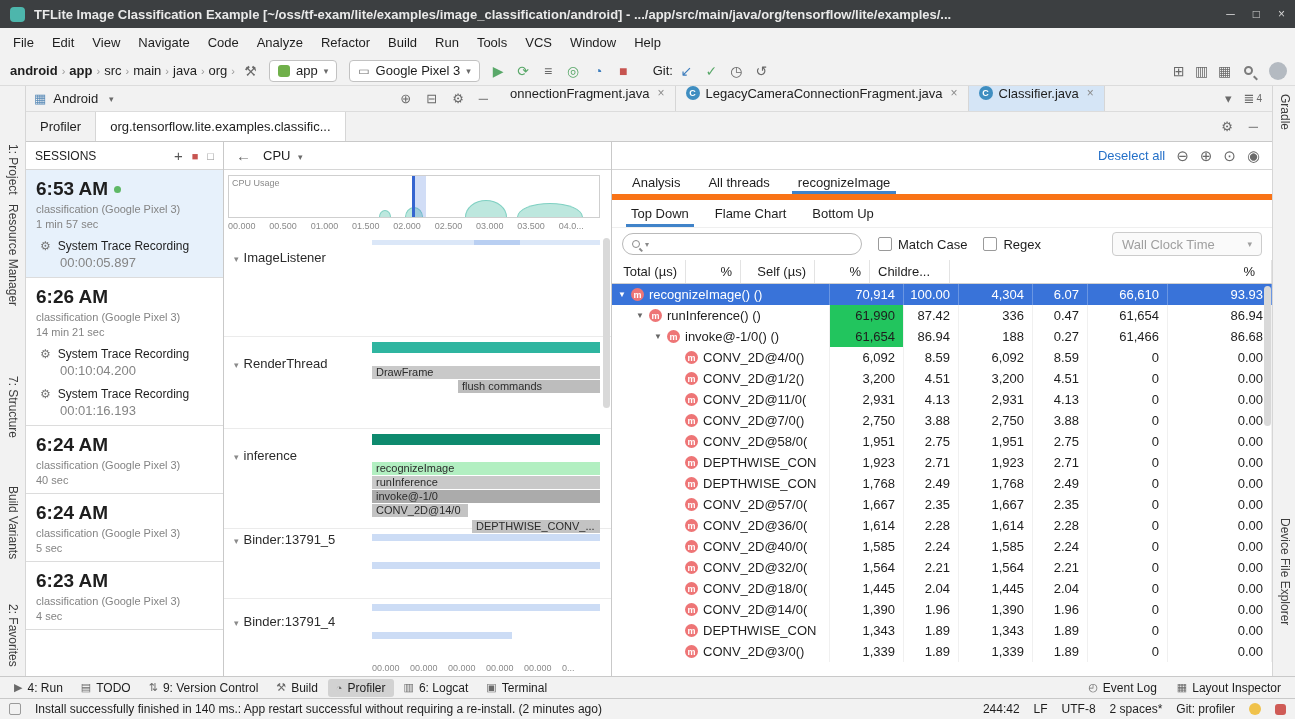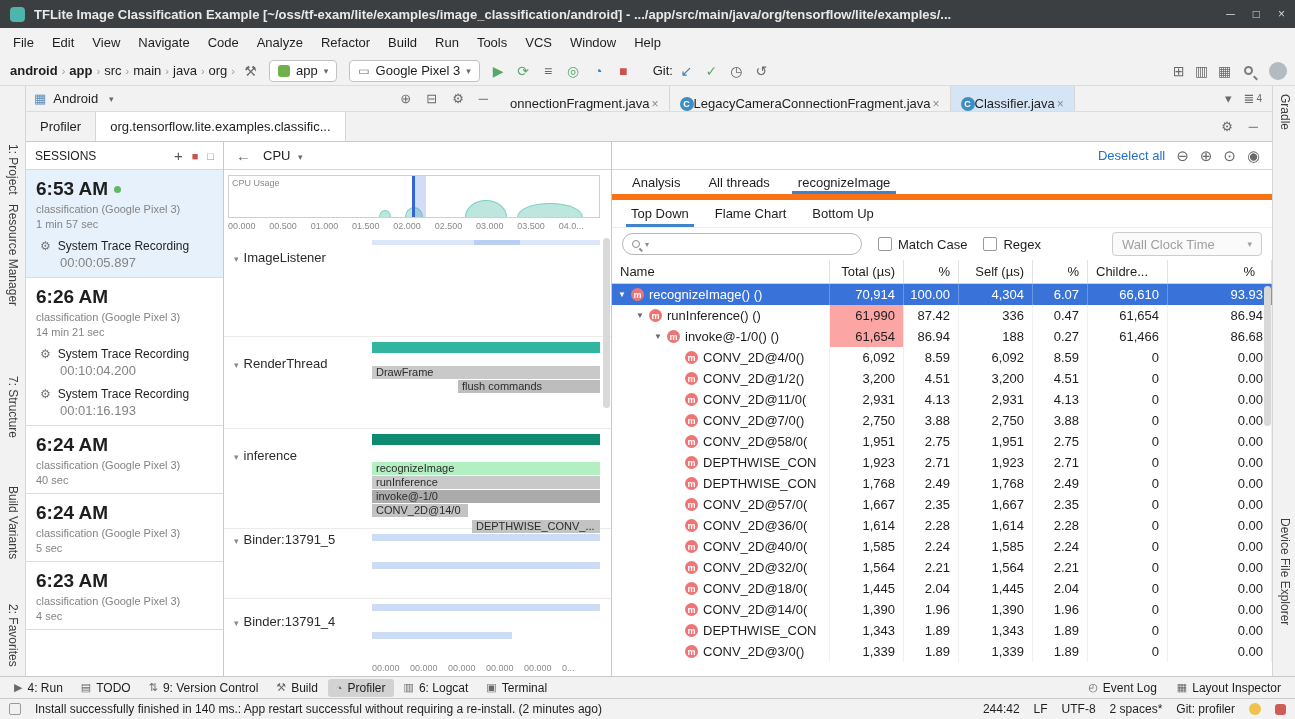--- a/index.html
+++ b/index.html
@@ -40,21 +40,21 @@
   .mag::after{content:"";position:absolute;width:5px;height:2px;background:#7c7c7c;transform:rotate(45deg);left:7px;top:9px}
 
   
   .tabrow{position:absolute;top:86px;left:26px;width:1246px;height:26px;background:#f2f2f2;
           border-bottom:1px solid #dcdcdc;display:flex;align-items:stretch}
   .proj-header{width:474px;flex:none;display:flex;align-items:center;gap:7px;padding:0 8px}
   .proj-icon{color:#5b8cb8;font-size:13px}
   .proj-header .spacer{flex:1}
   .ph-icon{color:#6a6a6a;font-size:13px;padding:0 4px}
   .etabs{display:flex;align-items:stretch}
-  .etab{display:flex;align-items:flex-end;padding:0 10px;border-right:1px solid #d6d6d6;white-space:nowrap}
+  .etab{display:flex;align-items:flex-start;gap:6px;padding:0 10px;border-right:1px solid #d6d6d6;white-space:nowrap}
   .etab.selected{background:#d5e5f6}
   .cls-icon{width:14px;height:14px;border-radius:50%;background:#3f8ec1;color:#fff;font-size:9px;font-weight:bold;
             display:flex;align-items:center;justify-content:center;flex:none}
   .tab-close{color:#8a8a8a;font-size:12px;margin-left:2px}
   .tabrow-right{margin-left:auto;display:flex;align-items:center;gap:12px;padding:0 10px;color:#6a6a6a}
 
   
   .profrow{position:absolute;top:112px;left:26px;width:1246px;height:30px;background:#f2f2f2;
            border-bottom:1px solid #c9c9c9;display:flex;align-items:stretch}
   .prof-label{display:flex;align-items:center;padding:0 14px}
@@ -141,21 +141,21 @@
   .c-p1,.c-p2{width:55px;flex:none;justify-content:flex-end}
   .c-self{width:74px;flex:none;justify-content:flex-end}
   .c-child{width:80px;flex:none;justify-content:flex-end}
   .c-child.hleft{justify-content:flex-start}
   .c-p3{flex:1;justify-content:flex-end;padding-right:16px}
   .rows{position:absolute;top:142px;left:0;right:0;bottom:0;overflow:hidden}
   .trow{display:flex;height:21px;align-items:stretch}
   .trow .cell{display:flex;align-items:center;padding:0 8px;border-right:1px solid #f0f0f0;white-space:nowrap;overflow:hidden}
   .trow.sel{background:#3973d9;color:#fff}
   .trow.sel .cell{border-right-color:rgba(255,255,255,.25)}
-  .cell.heat{background:#fca5a5}
+  .cell.heat{background:#22c55e}
   .tri13{width:13px;flex:none;font-size:8px;color:#666}
   .trow.sel .tri13{color:#fff}
   .micon{width:13px;height:13px;border-radius:50%;background:#ee7576;color:#fff;font-size:9px;font-weight:bold;
          display:flex;align-items:center;justify-content:center;flex:none;margin-right:5px}
   .nm{white-space:nowrap;overflow:hidden}
   .tscroll{position:absolute;right:1px;top:144px;width:7px;height:140px;background:#d9d9d9;border-radius:4px}
 
   
   .bottombar{position:absolute;top:676px;left:0;width:100%;height:22px;background:#f2f2f2;border-top:1px solid #c9c9c9;
              display:flex;align-items:center;padding:0 6px;font-size:12px;gap:2px}
@@ -507,21 +507,20 @@
         <span class="cb">
           <span class="box"></span>
           <span>Regex</span>
         </span>
         <span class="clockcombo">
           <span>Wall Clock Time</span>
           <span class="arrow">▾</span>
         </span>
       </div>
       <div class="thead">
-          <span class="hcell c-name">Name</span>
           <span class="hcell c-total">Total (µs)</span>
           <span class="hcell c-p1">%</span>
           <span class="hcell c-self">Self (µs)</span>
           <span class="hcell c-p2">%</span>
           <span class="hcell c-child hleft">Childre...</span>
           <span class="hcell c-p3">%</span>
         </div>
       <div class="rows">
           <div class="trow sel">
             <div class="cell c-name" style="padding-left: 6px;">

